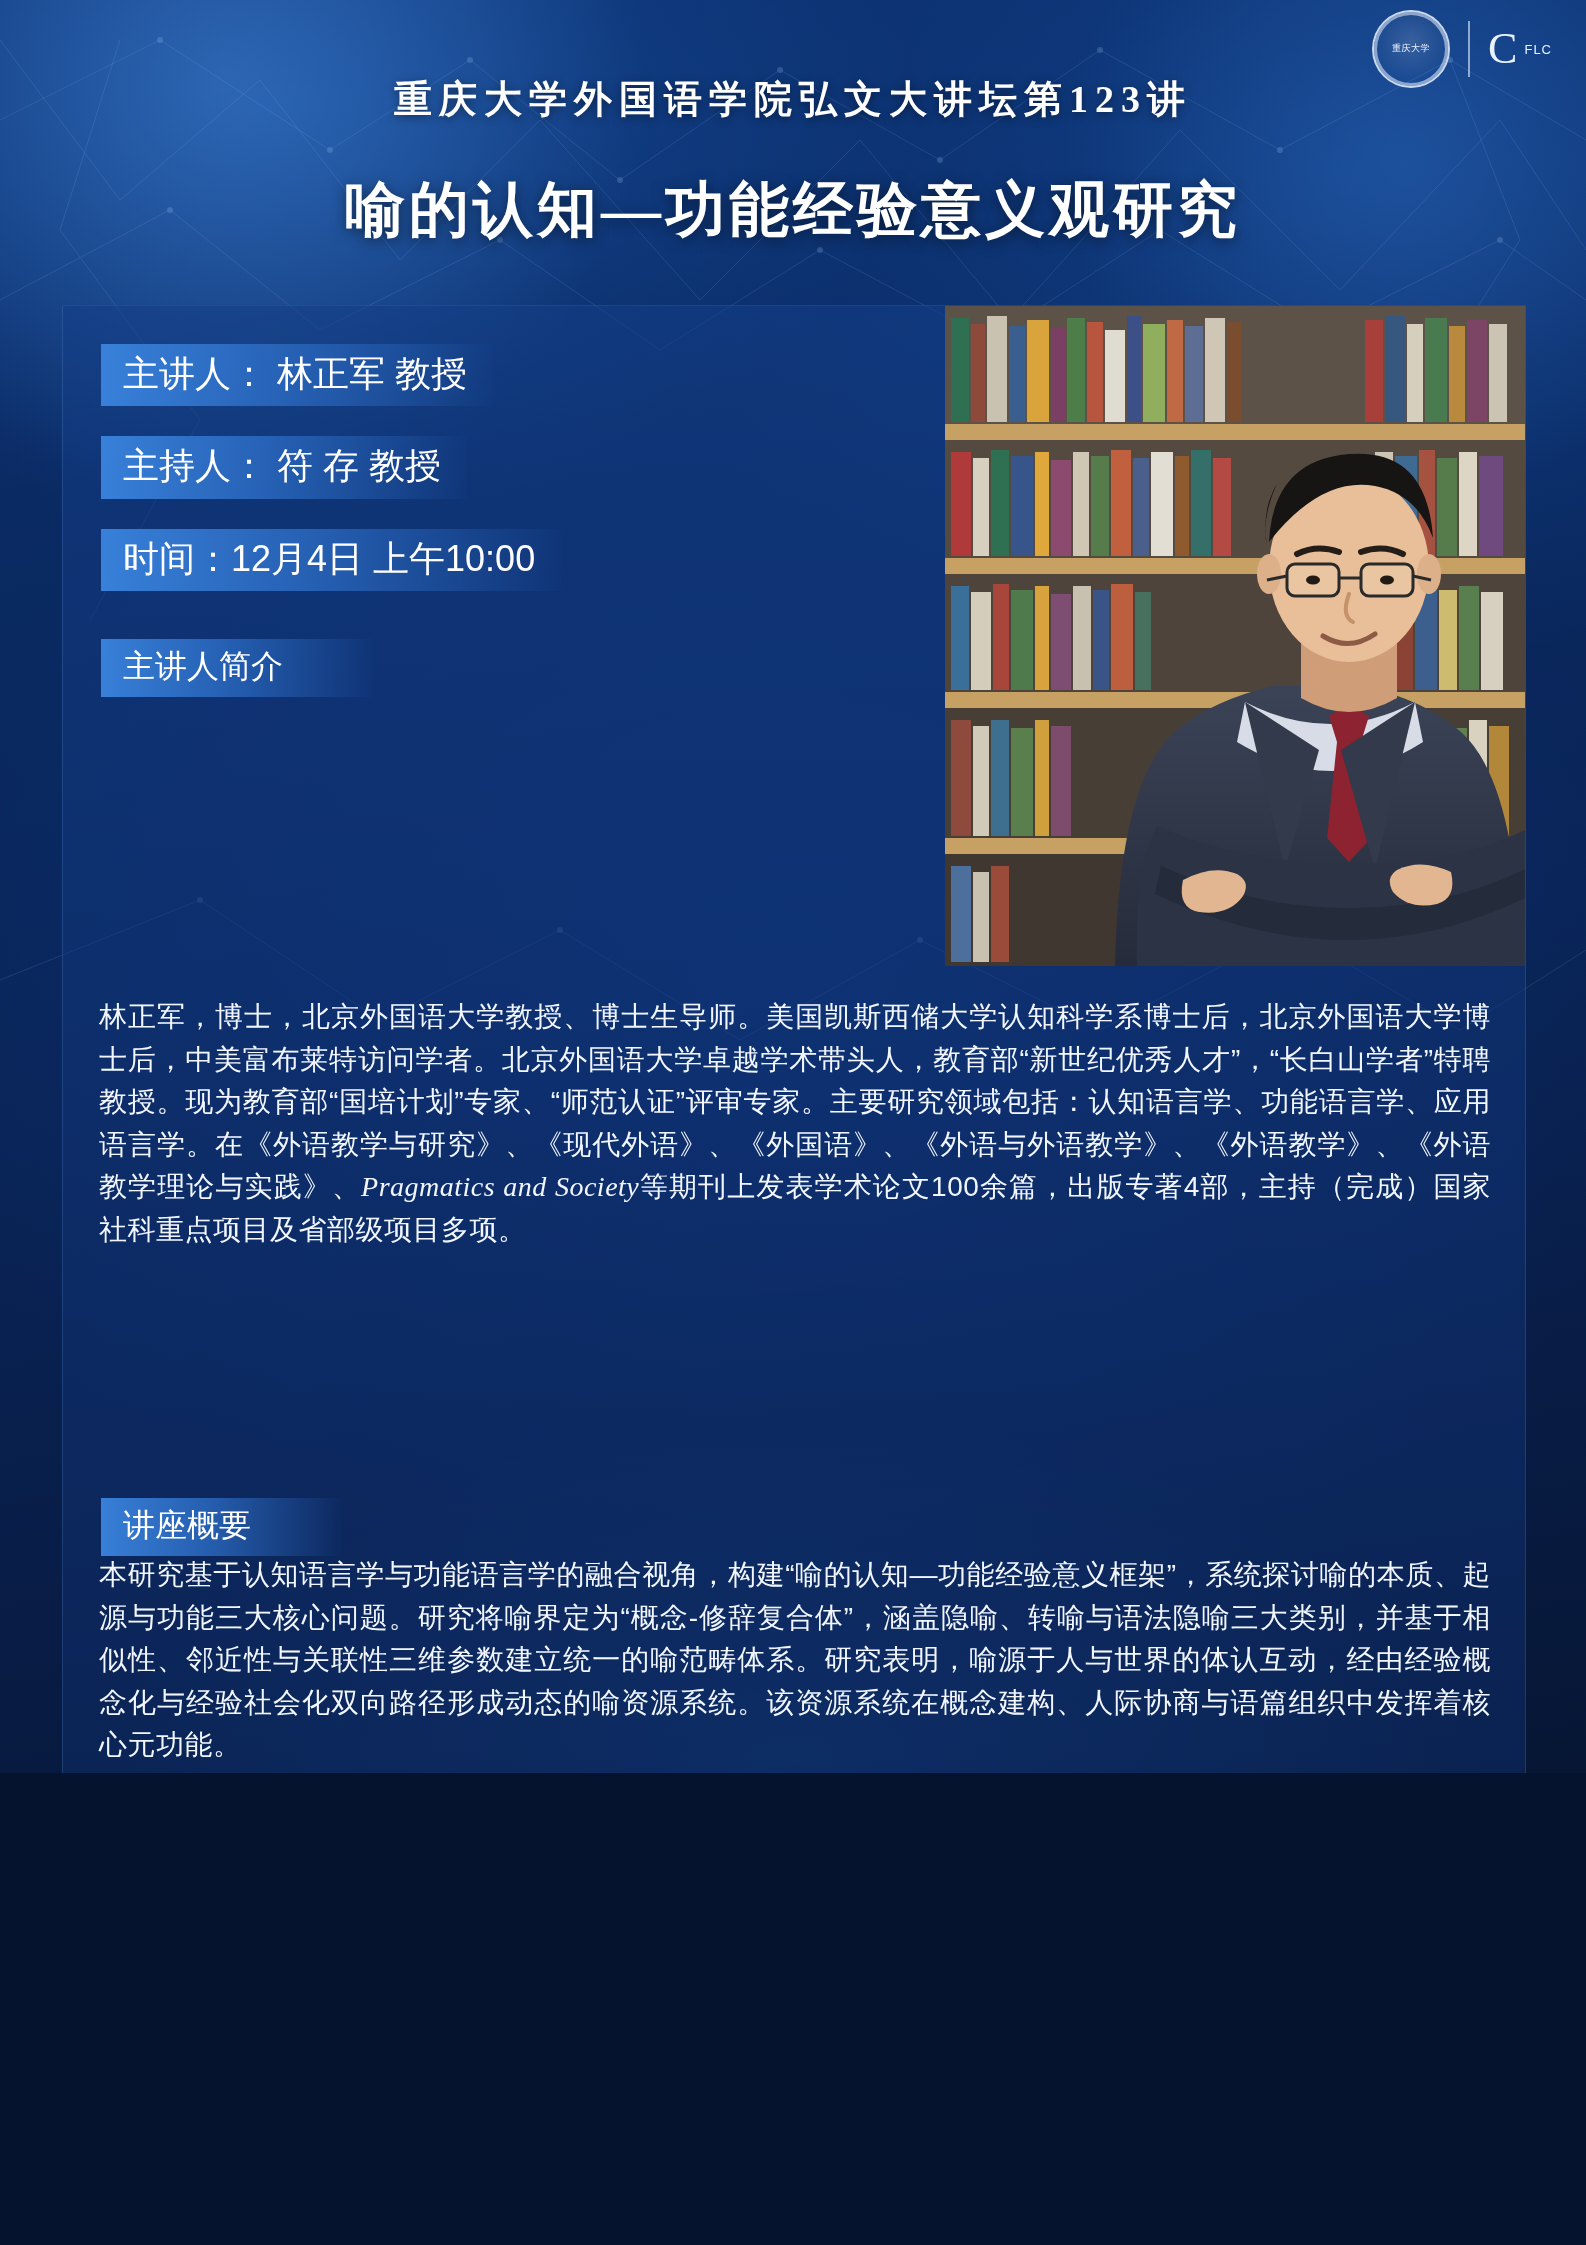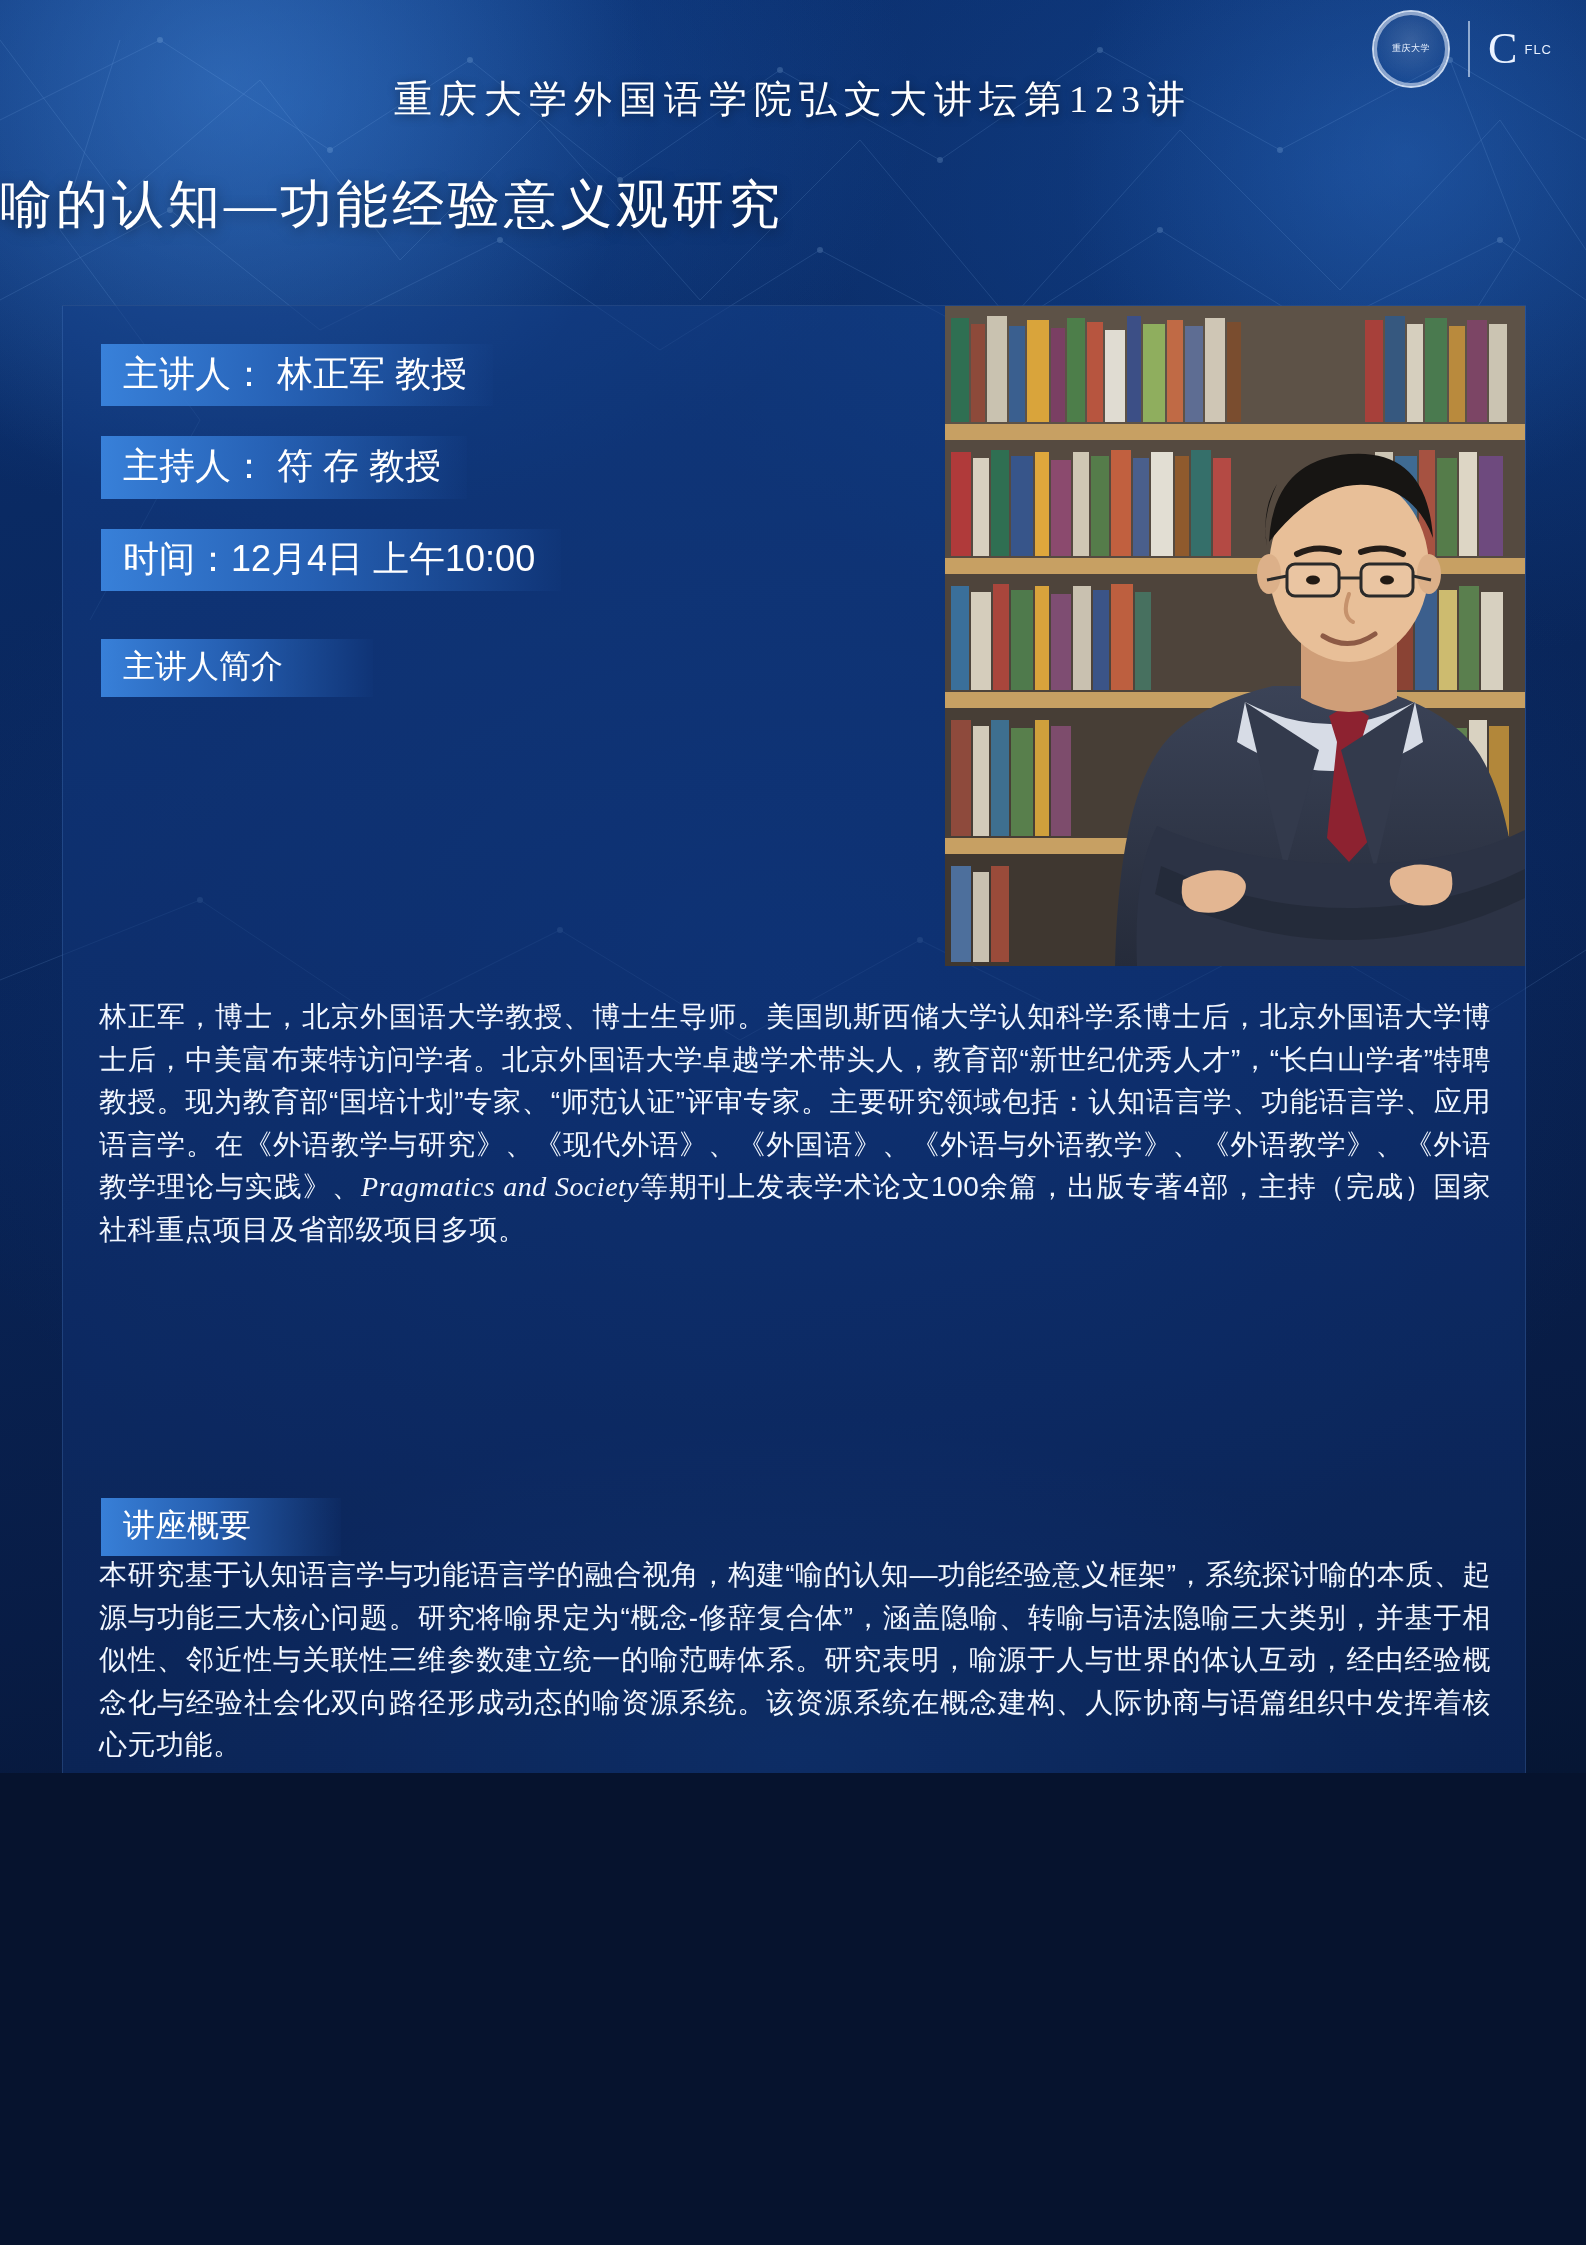--- a/index.html
+++ b/index.html
@@ -95,35 +95,35 @@
     letter-spacing: 1px;
   }
 
   .kicker {
     position: absolute;
     top: 74px;
     left: 0; right: 0;
     text-align: center;
     color: #ffffff;
     font-family: "Liberation Serif", "DejaVu Serif", serif;
-    font-weight: normal;
+    font-weight: bold;
     font-size: 38px;
     letter-spacing: 7px;
     text-shadow: 0 2px 10px rgba(0,0,0,0.45);
     z-index: 5;
   }
   .title {
     position: absolute;
     top: 170px;
     left: 0; right: 0;
-    text-align: left;
+    text-align: center;
     color: #ffffff;
     font-family: "Liberation Serif", "DejaVu Serif", serif;
-    font-weight: normal;
-    font-size: 52px;
+    font-weight: bold;
+    font-size: 60px;
     letter-spacing: 4px;
     text-shadow: 0 3px 14px rgba(0,0,0,0.5);
     z-index: 5;
   }
 
   
   .card {
     position: absolute;
     left: 62px;
     top: 305px;

